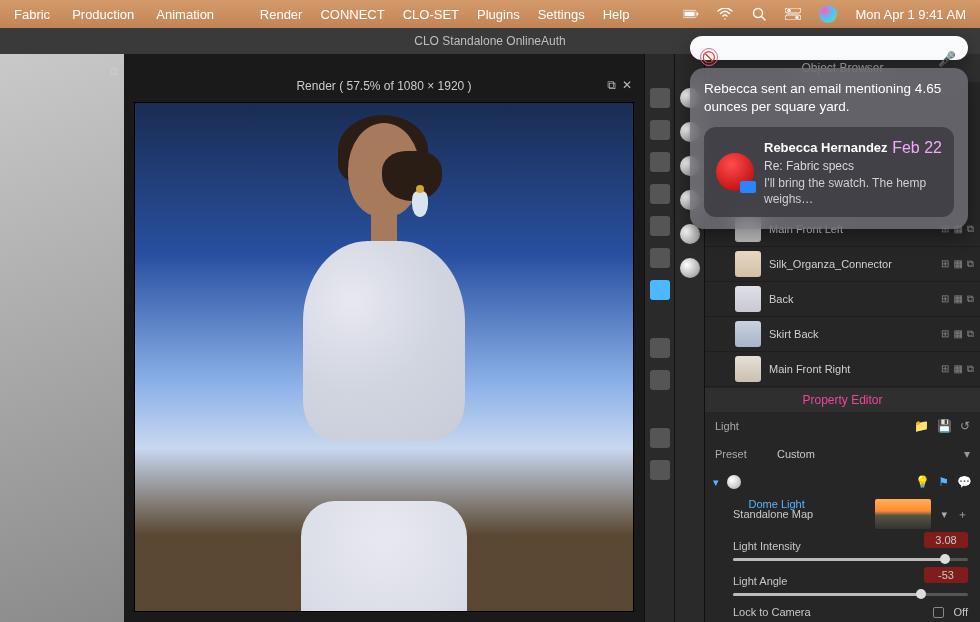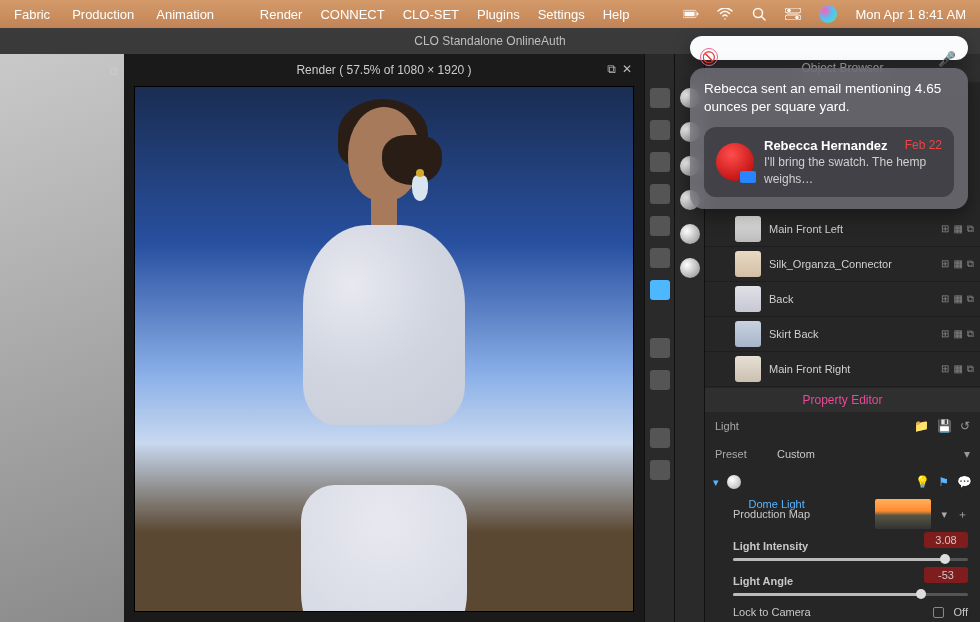--- a/index.html
+++ b/index.html
@@ -19,21 +19,21 @@
 
 
 .main { display: flex; height: calc(622px - 28px - 26px); position: relative; }
 
 
 .left-pane { width: 124px; background: linear-gradient(160deg, #c9c9c9 0%, #8a8a8a 100%); position: relative; }
 .left-pane .popout { position: absolute; top: 10px; right: 6px; color: #ccc; font-size: 12px; }
 
 
 .center-pane { flex: 0 0 520px; background: #1a1a1a; display: flex; flex-direction: column; position: relative; }
-.render-header { height: 32px; display: flex; align-items: center; justify-content: center; color: #ccc; font-size: 12px; position: relative; }
+.render-header { height: 32px; display: flex; align-items: center; justify-content: center; color: #ccc; font-size: 12px; position: relative; margin-top: 16px; }
 .render-header .close { position: absolute; right: 12px; top: 8px; color: #bbb; font-size: 12px; display: flex; gap:6px; }
 .render-canvas { flex: 1; margin: 0 10px 10px 10px; background: linear-gradient(180deg, #1a2d52 0%, #2850a0 30%, #8bb0e8 55%, #c8d8ef 68%, #5a4832 85%); position: relative; overflow: hidden; border: 1px solid #000; }
 .figure { position: absolute; left: 50%; top: 14px; width: 260px; height: 100%; transform: translateX(-50%); }
 .head { width: 72px; height: 94px; background: #a87a5c; border-radius: 50% 50% 45% 45%; position: absolute; left: 94px; top: 6px; }
 .hair { width: 90px; height: 70px; background: #2a1d15; border-radius: 50% 50% 30% 30%; position: absolute; left: 84px; top: -2px; }
 .hair2 { width: 60px; height: 50px; background: #2a1d15; border-radius: 40% 40% 50% 50%; position: absolute; left: 128px; top: 34px; }
 .neck { width: 26px; height: 40px; background: #a87a5c; position: absolute; left: 117px; top: 92px; }
 .body { width: 210px; height: 430px; position: absolute; left: 25px; top: 124px; overflow:hidden; }
 .dress-top { position: absolute; top: 0; left: 24px; width: 162px; height: 200px; background: radial-gradient(circle at 30% 30%, #e8e8f0, #d0d5e0, #c8ccd8); border-radius: 40% 40% 20% 20%; }
 .dress-skirt { position: absolute; left: 22px; top: 260px; width: 166px; height: 180px; background: radial-gradient(circle at 50% 20%, #e8e8f0, #d0d5e0); border-radius: 20% 20% 40% 40%; }
@@ -68,21 +68,21 @@
 .pe-row .label { width: 62px; color: #aaa; }
 .pe-row .val { flex: 1; display: flex; align-items: flex-start; }
 .pe-row .icons-r { display: flex; gap: 8px; color: #999; font-size: 12px; }
 .dome { height: 28px; display: flex; align-items: center; padding: 0 8px; gap: 8px; color: #58b4ff; }
 .dome .bulb { width: 14px; height: 14px; background: radial-gradient(circle at 35% 35%, #fff, #aaa); border-radius: 50%; }
 .dome .txt { flex: 1; margin-top: 44px; }
 .dome .ic { color: #58b4ff; font-size: 12px; }
 .env-row { display: flex; align-items: center; height: 36px; padding: 0 12px 0 28px; gap: 10px; }
 .env-thumb { width: 56px; height: 30px; background: linear-gradient(180deg,#ffb05a 0%,#ff8a30 40%,#554 55%,#333 100%); border-radius: 2px; }
 .slider-row { padding: 0 12px 6px 28px; }
-.slider-row .lbl { margin-bottom: -8px; font-weight: bold; }
+.slider-row .lbl { margin-bottom: -8px; }
 .slider-row .valbox { text-align: center; width: 44px; margin-left: auto; background: #7f1d1d; border-radius: 3px; padding: 2px 6px; font-size: 11px; margin-bottom: 4px;}
 .slider-row .wrap { display:flex; align-items:center; gap:10px; }
 .slider { height: 3px; background: #555; border-radius: 2px; position: relative; flex: 1; margin-top:6px;}
 .slider .fill { position: absolute; left:0; top:0; bottom:0; background:#bbb; border-radius:2px; }
 .slider .knob { position: absolute; top: -4px; width: 10px; height: 10px; border-radius: 50%; background: #ddd; }
 
 .lock-row { display: flex; align-items: center; padding: 4px 12px 4px 28px; gap: 10px; }
 .lock-row .cb { width: 11px; height: 11px; border: 1px solid #888; border-radius: 2px; }
 
 
@@ -91,21 +91,21 @@
 .siri-q .emoji { position: absolute; left: 10px; top: 12px; width: 18px; height: 18px; border-radius: 50%; border: 1.5px solid #f06292; color:#f06292; font-size:11px; display:flex; align-items:center; justify-content:center;}
 .siri-q .mic { position: absolute; right: 12px; top: 14px; color: #9aa0a6; }
 .siri-a { background: rgba(120,120,128,0.74); backdrop-filter: blur(10px); border-radius: 14px; margin-top: 8px; padding: 12px 14px 12px 14px; color: #fff; font-size: 13.5px; line-height: 1.36; box-shadow: 0 6px 18px rgba(0,0,0,.4); }
 .siri-card { background: rgba(60,60,66,0.85); border-radius: 12px; margin-top: 10px; padding: 10px 12px; display: flex; gap: 10px; align-items: center; }
 .siri-card .avatar { width: 38px; height: 38px; border-radius: 50%; background: radial-gradient(circle at 40% 30%, #ff4d4d, #b00000); position: relative; }
 .siri-card .avatar::after { content:''; position:absolute; right:-2px; bottom:-2px; width:16px; height:12px; background:#2a84ff; border-radius:2px; }
 .siri-card .info { flex: 1; font-size: 12px; }
 .siri-card .info .name { font-weight: 600; font-size: 13px; }
 .siri-card .info .subj { color: #d8d8da; }
 .siri-card .info .prev { color: #d0d0d2; }
-.siri-card .date { color: #ef4444; font-size: 12px; white-space: nowrap; margin-left:4px;}
+.siri-card .date { color: #f0abfc; font-size: 16px; white-space: nowrap; margin-left:4px;}
 </style>
 </head>
 <body>
 
 <div class="menubar">
   <div class="left">
     <span class="item">Fabric</span>
     <span class="item">Production</span>
     <span class="item">Animation</span>
   </div>
@@ -138,21 +138,21 @@
       </span>
     <span class="status-icon">
         <svg width="16" height="12" viewBox="0 0 16 12">
           <rect x="0" y="0" width="16" height="5" rx="2.5" fill="none" stroke="#fff"></rect>
           <rect x="0" y="7" width="16" height="5" rx="2.5" fill="none" stroke="#fff"></rect>
           <circle cx="4" cy="2.5" r="1.8" fill="#fff"></circle>
           <circle cx="12" cy="9.5" r="1.8" fill="#fff"></circle>
         </svg>
       </span>
     <span class="siri-icon"></span>
-    <span class="item">Mon Apr 1  8:41 AM</span>
+    <span class="item">Mon Apr 1  9:41 AM</span>
   </div>
 </div>
 
 <div class="window-title">
   <span>CLO Standalone OnlineAuth</span>
 </div>
 
 <div class="main">
 
   <div class="left-pane">
@@ -282,21 +282,21 @@
       </div>
       <div class="dome">
         <span>▾</span>
         <span class="bulb"></span>
         <span class="txt">Dome Light</span>
         <span class="ic">💡</span>
         <span class="ic">⚑</span>
         <span class="ic">💬</span>
       </div>
       <div class="env-row">
-        <span style="flex:1">Production Map</span>
+        <span style="flex:1">Standalone Map</span>
         <div class="env-thumb"></div>
         <span style="color:#aaa">▾</span>
         <span style="color:#aaa">＋</span>
       </div>
       <div class="slider-row">
         <div class="wrap">
           <span class="lbl">Light Intensity</span>
           <span style="flex:1"></span>
           <div class="valbox">3.08</div>
         </div>
@@ -333,17 +333,18 @@
   <div class="siri-a">
     <div>Rebecca sent an email mentioning 4.65 ounces per square yard.</div>
     <div class="siri-card">
       <div class="avatar"></div>
       <div class="info">
         <div style="display:flex; align-items:center;">
           <span class="name">Rebecca Hernandez</span>
           <span style="flex:1"></span>
           <span class="date">Feb 22</span>
         </div>
+        <div class="subj">Re: Fabric specs</div>
         <div class="prev">I'll bring the swatch. The hemp weighs…</div>
       </div>
     </div>
   </div>
 </div>
 
 </body></html>

